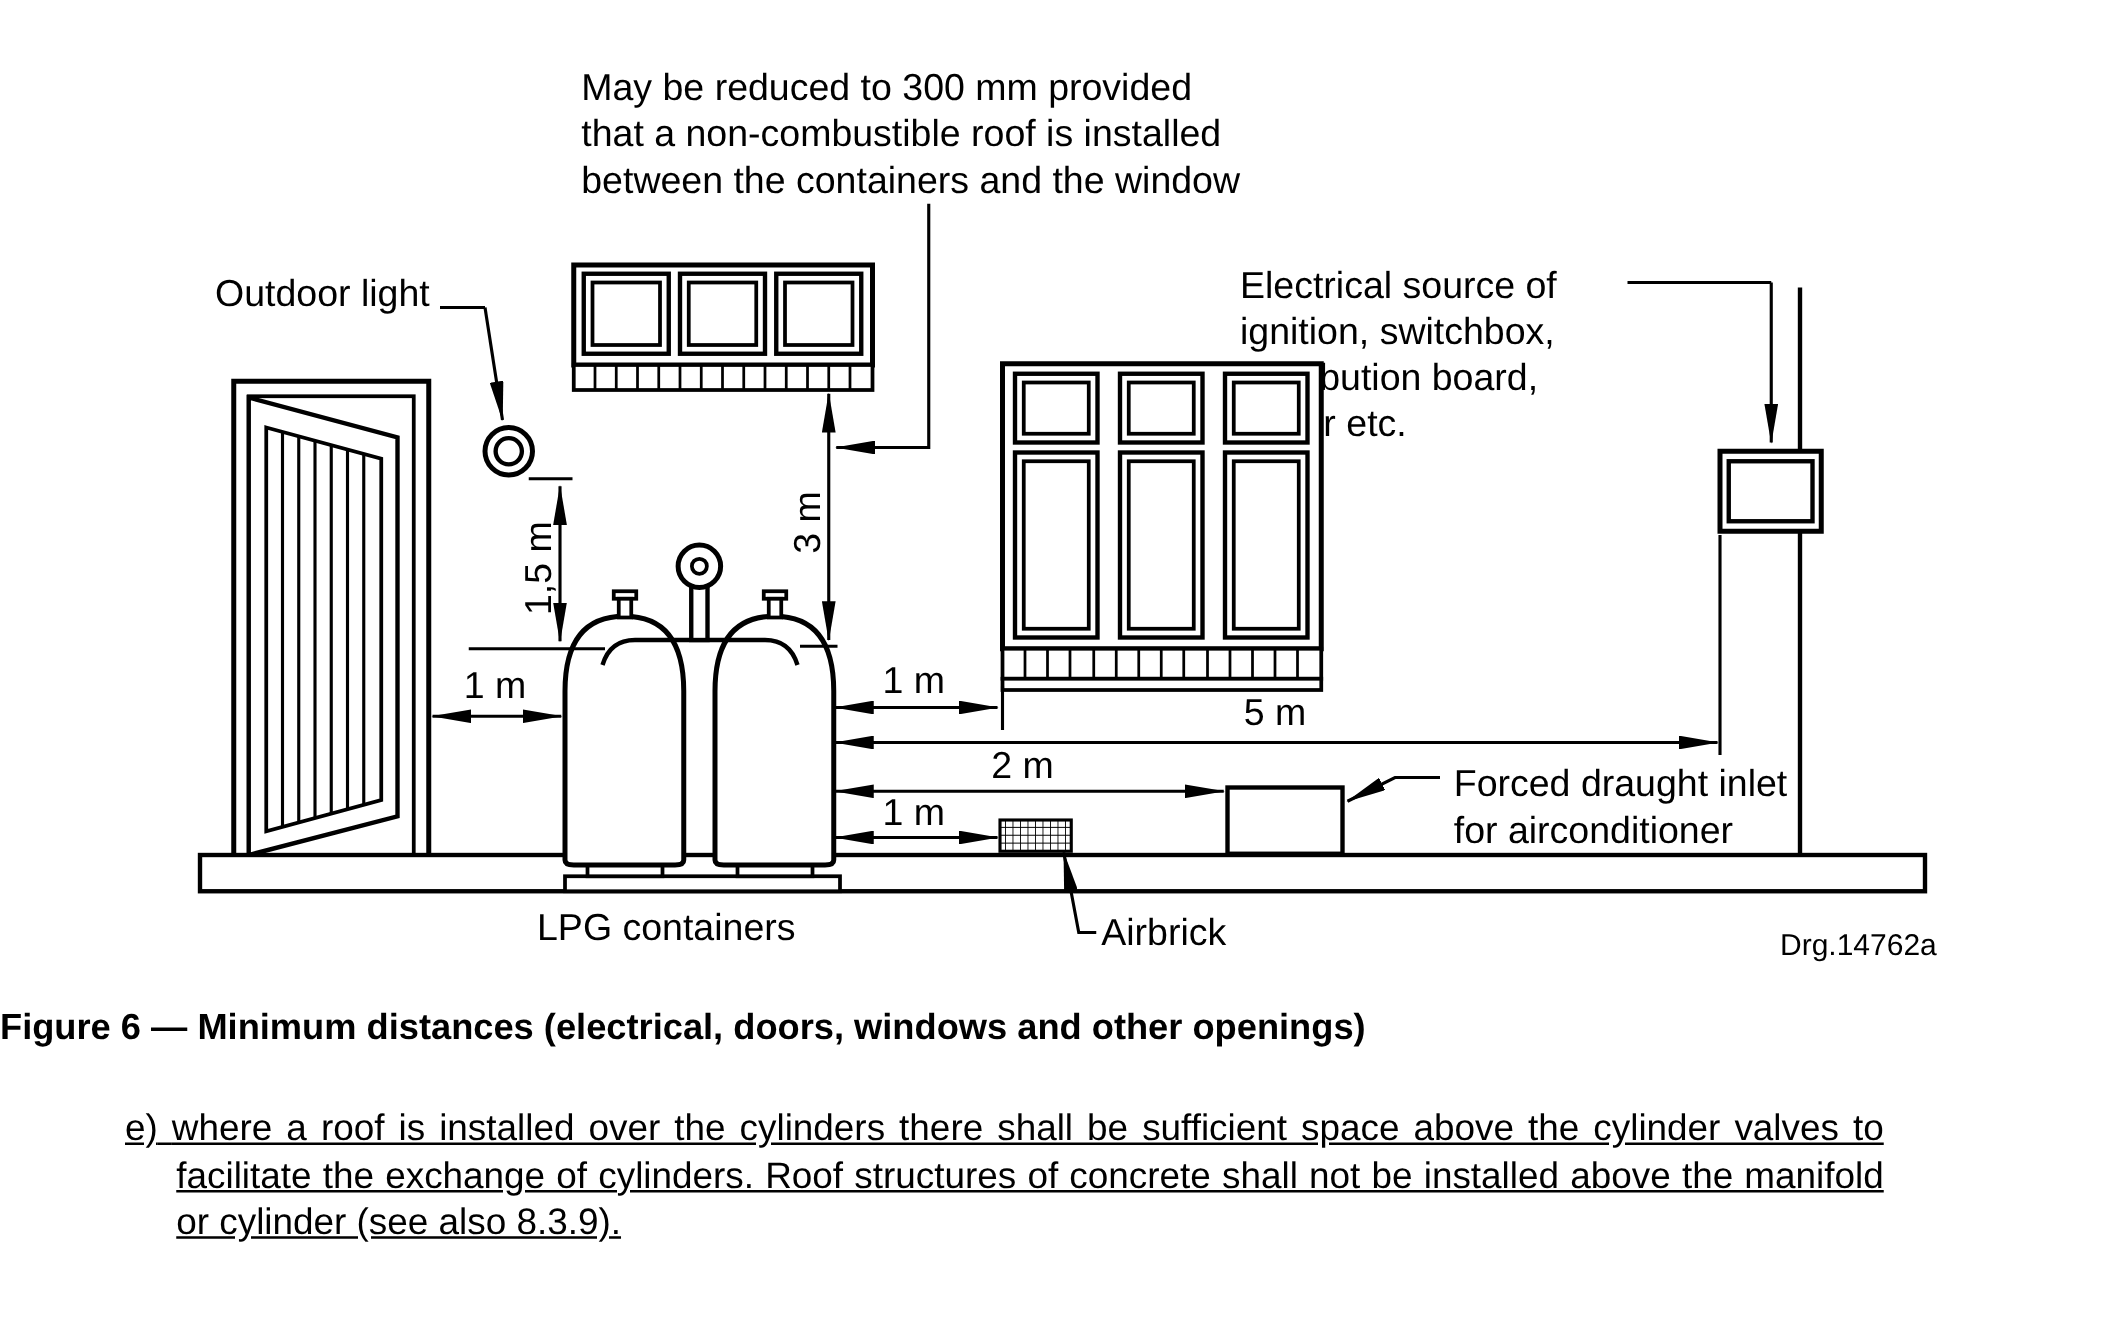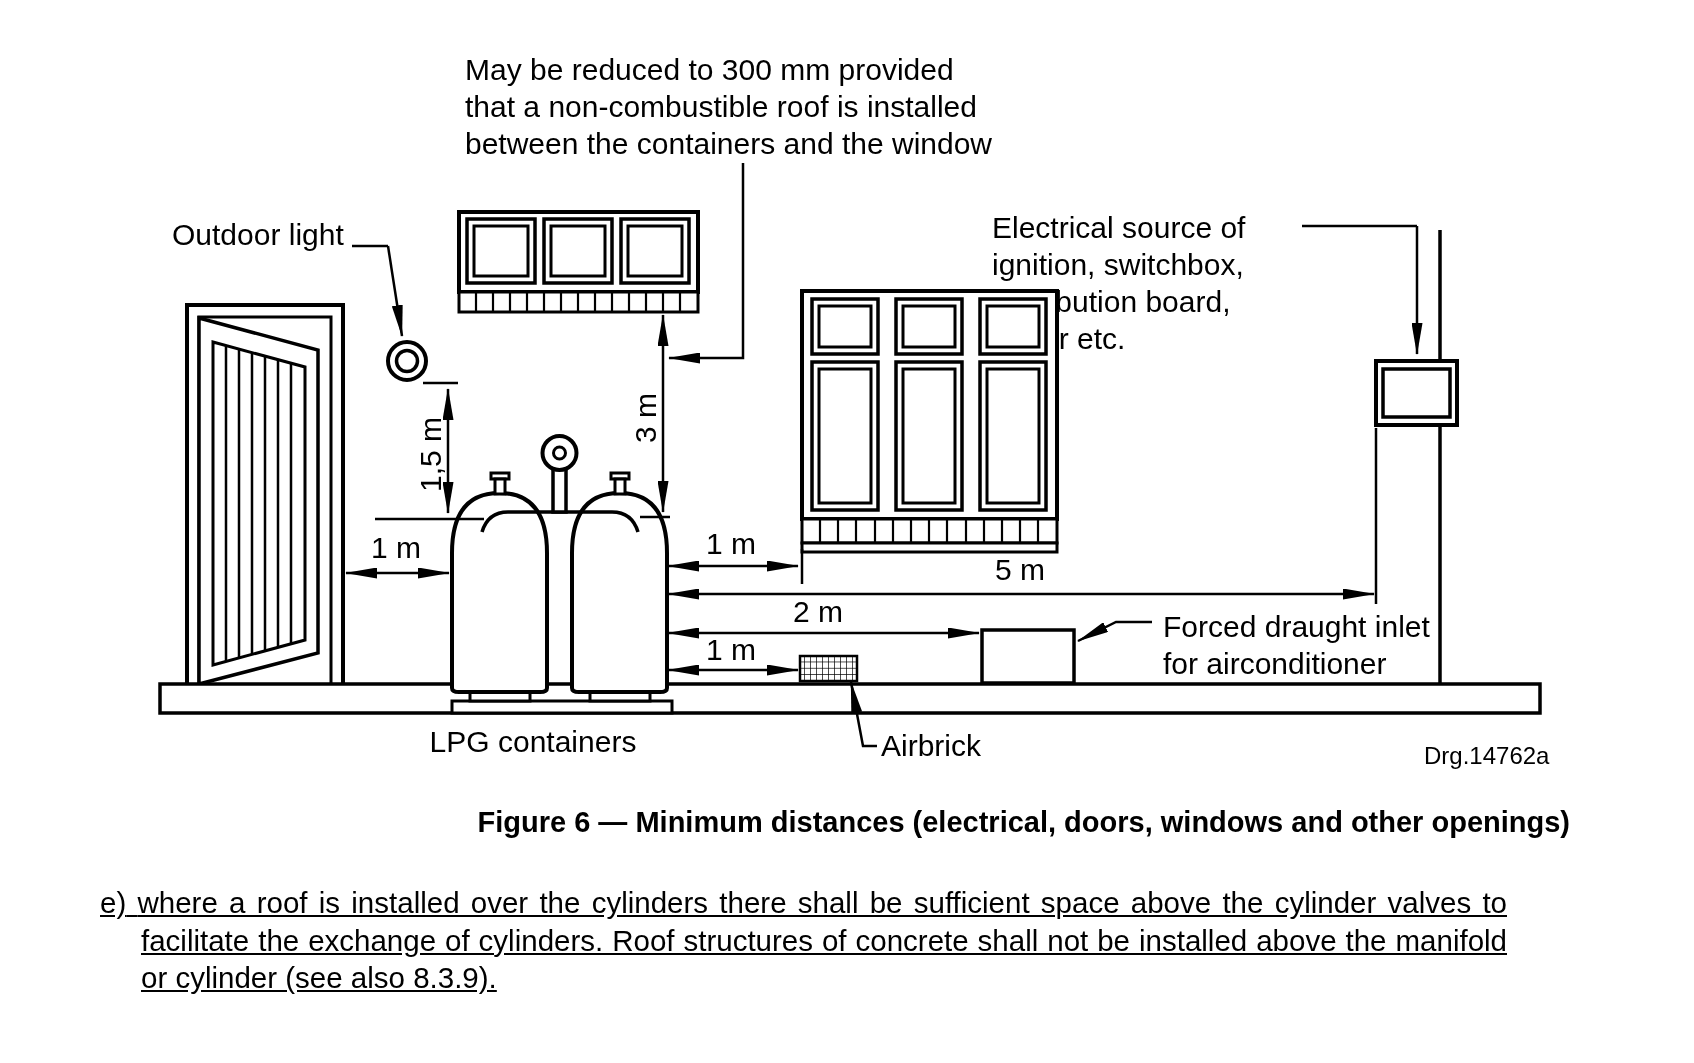--- a/index.html
+++ b/index.html
@@ -4,21 +4,21 @@
 <style>
   html,body{margin:0;padding:0;background:#ffffff;}
   body{width:1694px;height:1063px;position:relative;font-family:"Liberation Sans",sans-serif;color:#000;}
   .stage{position:absolute;left:0;top:0;width:1694px;height:1063px;}
   svg text{fill:#000;font-family:"Liberation Sans",sans-serif;}
   .dimlabel{font-size:30px;}
   .calloutlabel{font-size:30px;}
   .drgnum{font-size:24px;}
   .caption{
     position:absolute;left:0;top:806px;width:1570px;
-    text-align:right;font-size:29px;font-weight:bold;
+    text-align:left;font-size:29px;font-weight:bold;
   }
   .note{
     position:absolute;left:100px;top:884px;width:1366px;
     font-size:29.5px;line-height:37.5px;text-align:justify;
     padding-left:41px;text-indent:-41px;text-decoration:underline;
   }
 </style>
 </head>
 <body>
 

